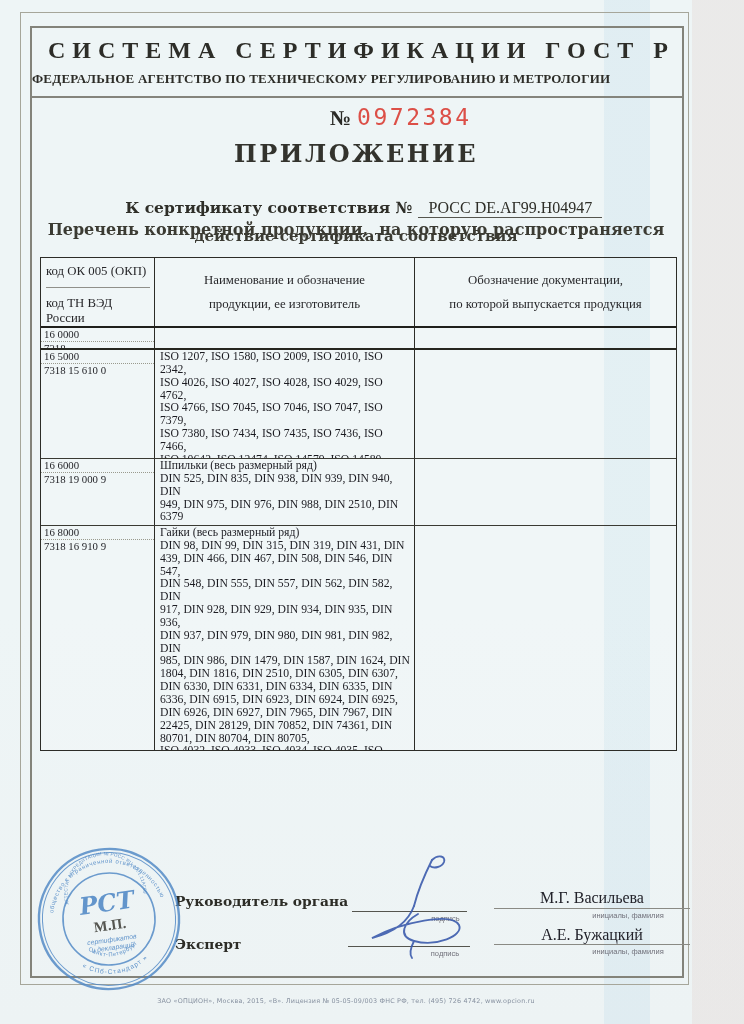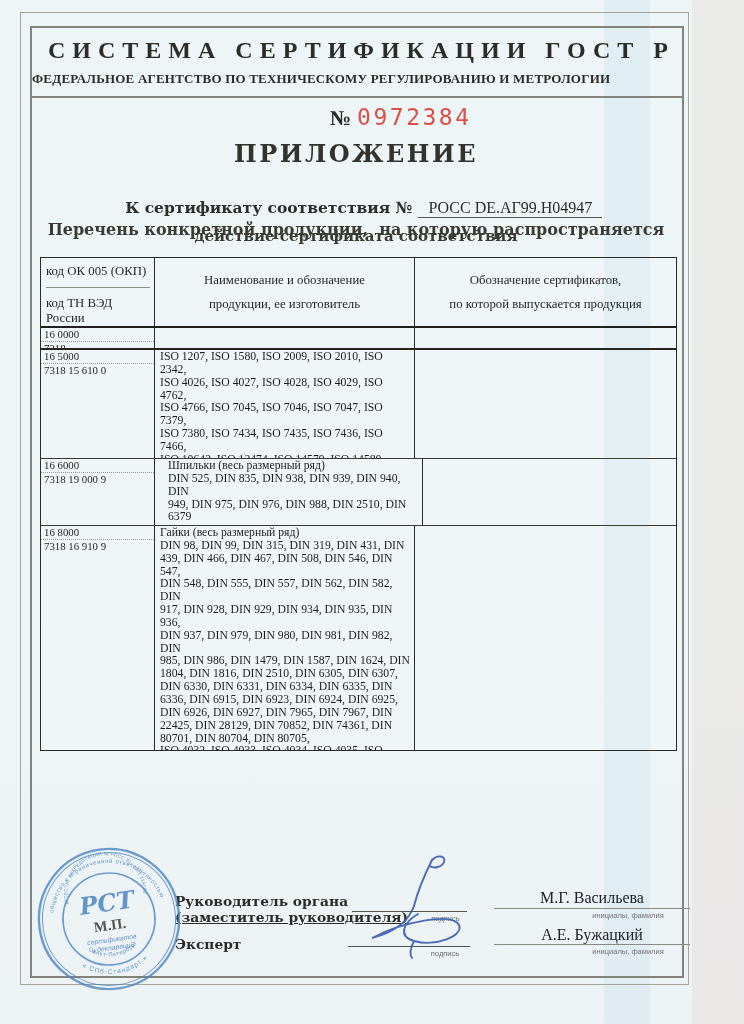--- a/index.html
+++ b/index.html
@@ -42,21 +42,21 @@
   .thead .c1{padding:6px 4px 0 5px;font-size:12.8px;color:#27272a;}
   .c1-divider{height:1px;background:#90908a;margin:8px 0 8px 0;}
   .th-center{display:flex;align-items:center;justify-content:center;text-align:center;
     font-size:12.8px;line-height:24px;color:#27272a;white-space:pre-line;}
   .drow .codes{font-size:10.8px;line-height:11px;color:#1f1f24;}
   .okp{display:block;padding:1px 3px 1px 3px;border-bottom:1px dotted #9a9a8e;}
   .tnved{display:block;padding:1px 3px 0 3px;}
   .prod{padding:1px 3px 0 5px;font-size:11.7px;line-height:12.85px;white-space:pre-line;color:#1c1c22;}
   .row-0{height:22px;border-bottom:2px solid #26261f;}
   .row-1{height:109px;border-bottom:1px solid #3a3a33;}
-  .row-2{height:67px;border-bottom:1px solid #3a3a33;gap:8px;}
+  .row-2{height:67px;border-bottom:1px solid #3a3a33;}
   .row-3{height:224px;}
   
   .role-1a{left:175px;top:893px;font-family:"DejaVu Serif", serif;font-weight:bold;font-size:13.8px;color:#2c2c26;}
   .role-1b{left:175px;top:909px;font-family:"DejaVu Serif", serif;font-weight:bold;font-size:13.8px;color:#2c2c26;text-decoration:underline;}
   .role-2{left:175px;top:936px;font-family:"DejaVu Serif", serif;font-weight:bold;font-size:13.8px;color:#2c2c26;}
   .sigline{border-bottom:1px solid #55554e;height:0;}
   .sig1{left:352px;top:911px;width:115px;}
   .sig2{left:348px;top:946px;width:122px;}
   .sigcap{text-align:center;font-family:"Liberation Sans", sans-serif;font-size:7.5px;color:#70707a;padding-left:36px;}
   .cap1{left:352px;top:914px;width:115px;}
@@ -102,21 +102,21 @@
 
   <div class="abs ptable">
     <div class="trow thead">
       <div class="c1">
         <div>код ОК 005 (ОКП)</div>
         <div class="c1-divider"></div>
         <div>код ТН ВЭД России</div>
       </div>
       <div class="c2 th-center">Наименование и обозначение
 продукции, ее изготовитель</div>
-      <div class="c3 th-center">Обозначение сертификатов,
+      <div class="c3 th-center">Обозначение документации,
 по которой выпускается продукция</div>
     </div>
 
     <div class="trow drow row-0">
       <div class="c1 codes">
         <span class="okp">16 0000</span>
         <span class="tnved">7318</span>
       </div>
       <div class="c2 prod"></div>
       <div class="c3 prod"></div>
@@ -170,21 +170,20 @@
 80701, DIN 80704, DIN 80705,
 ISO 4032, ISO 4033, ISO 4034, ISO 4035, ISO 7040,
 ISO 7042, ISO 8673, ISO 8675, ISO 10511, ISO
 10512, ISO 10513, EN 1661, EN 1663, EN 1664, EN
 14399-4</div>
       <div class="c3 prod"></div>
     </div>
   </div>
 
   <div class="abs role-1a">Руководитель органа</div>
-  <div class="abs role-1b">(заместитель руководителя)</div>
   <div class="abs role-2">Эксперт</div>
 
   <div class="abs sigline sig1"></div>
   <div class="abs sigcap cap1">подпись</div>
   <div class="abs sigline sig2"></div>
   <div class="abs sigcap cap2">подпись</div>
 
   <div class="abs name1">М.Г. Васильева</div>
   <div class="abs nline nline1"></div>
   <div class="abs sigcap ncap1">инициалы, фамилия</div>
@@ -220,14 +219,15 @@
         <text font-size="4.7" letter-spacing="0.25"><textPath href="#arc-inner-top" startOffset="50%" text-anchor="middle">АТТЕСТАТ АККРЕДИТАЦИИ № РОСС RU.0001.11АГ99</textPath></text>
         <text font-size="5.8" letter-spacing="0.6"><textPath href="#arc-inner-bot" startOffset="50%" text-anchor="middle">Санкт-Петербург</textPath></text>
         <text x="76" y="68" text-anchor="middle" font-family="DejaVu Serif, serif" font-style="italic" font-weight="bold" font-size="24">РСТ</text>
         <text x="76" y="99" text-anchor="middle" font-style="italic" font-size="6.8">сертификатов</text>
         <text x="76" y="107" text-anchor="middle" font-style="italic" font-size="6.8">и деклараций</text>
       </g>
       <text x="76" y="87" text-anchor="middle" font-family="Liberation Serif, serif" font-weight="bold" font-size="14.5" fill="#45453f" opacity="0.9">М.П.</text>
     </g>
   </svg>
 
+  <div class="abs imprint">ЗАО «ОПЦИОН», Москва, 2015, «В».  Лицензия № 05-05-09/003 ФНС РФ, тел. (495) 726 4742, www.opcion.ru</div>
 
 </div>
 
 </body></html>

